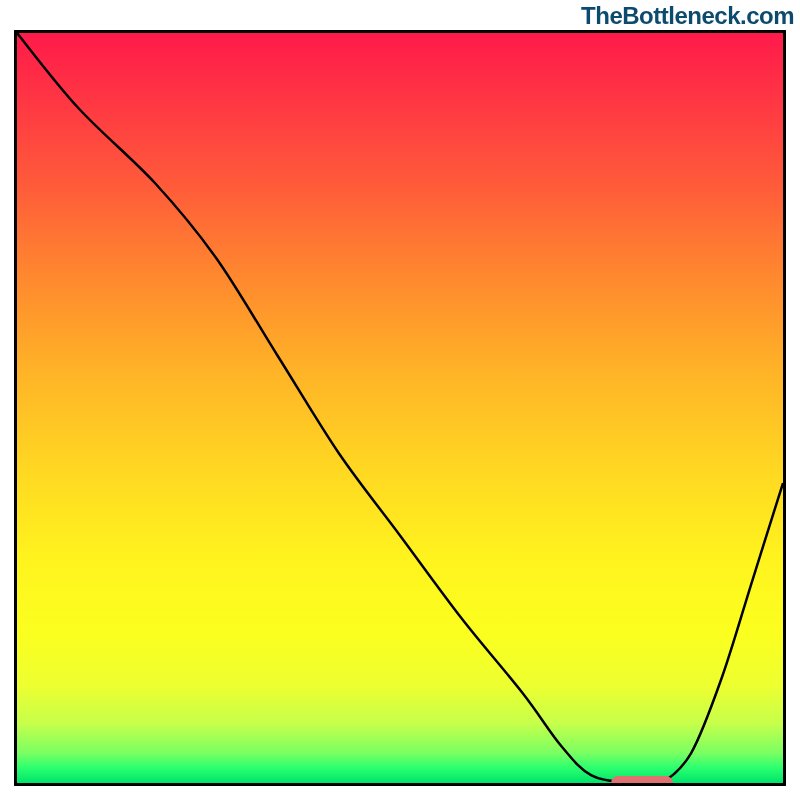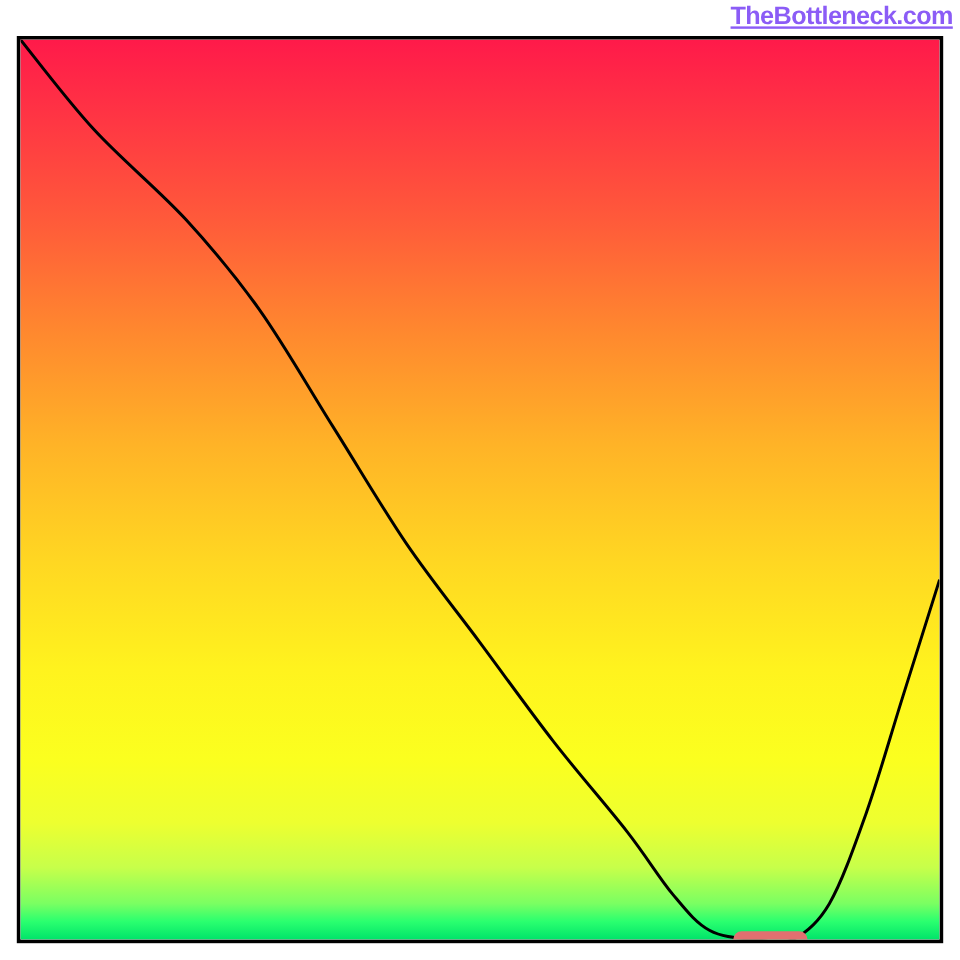--- a/index.html
+++ b/index.html
@@ -14,25 +14,24 @@
     position: relative;
     width: 800px;
     height: 800px;
     background: #ffffff;
     box-sizing: border-box;
   }
   .watermark {
     position: absolute;
     top: 2px;
     right: 6px;
-    font-size: 21px;
+    font-size: 24px;
     font-weight: bold;
-    color: #8b5cf6;
+    color: #0c4a6e;
     letter-spacing: -0.5px;
-    text-decoration: underline;
   }
   .plot-area {
     position: absolute;
     left: 14px;
     top: 30px;
     width: 772px;
     height: 756px;
     box-sizing: border-box;
     border: 3px solid #000;
     overflow: hidden;

